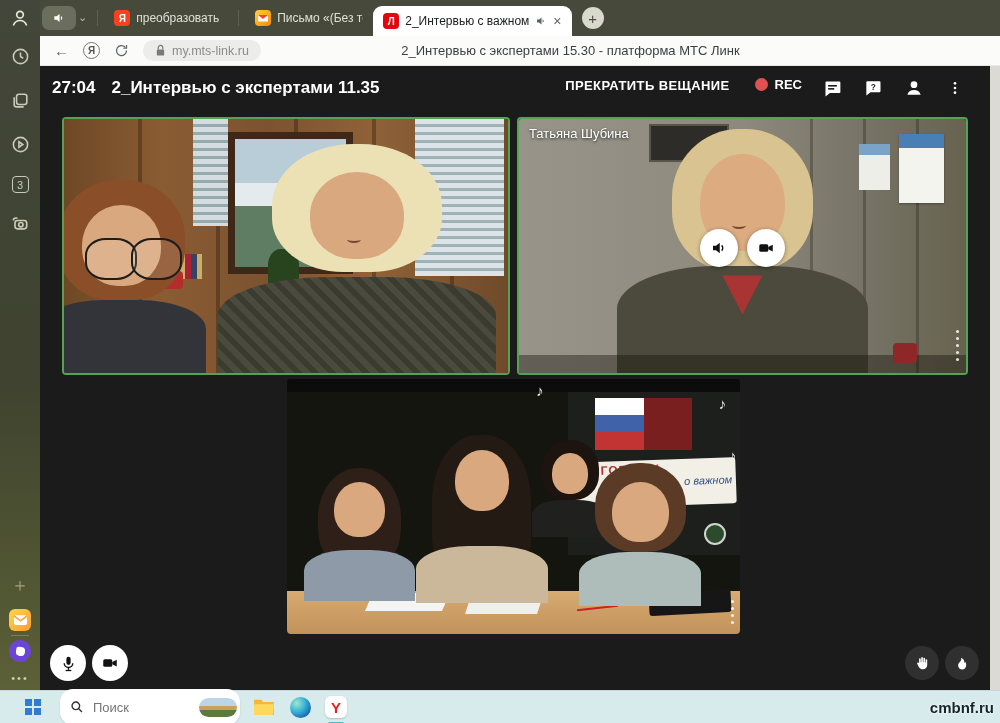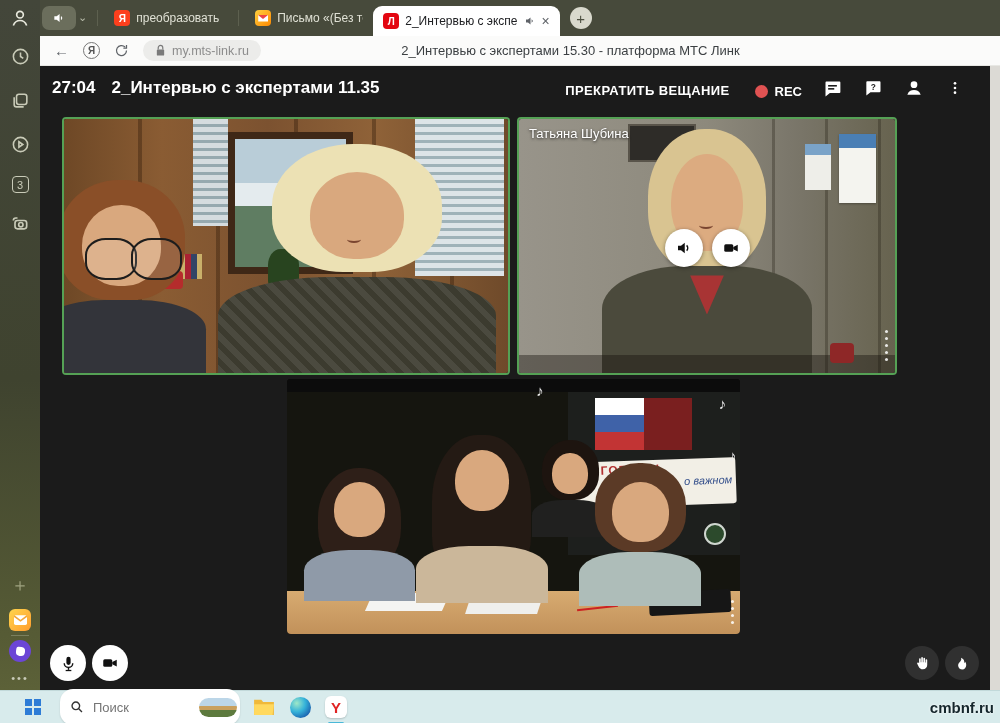--- a/index.html
+++ b/index.html
@@ -58,32 +58,32 @@
            gap:6px;padding:0 12px;color:#8c8c8c;font-size:12.5px;}
   .pagetitle{flex:1;text-align:center;color:#3c4043;font-size:13px;padding-right:120px;white-space:nowrap;
              overflow:hidden;}
 
   
   .meeting{position:absolute;left:40px;top:66px;width:960px;height:624px;background:#1b1b1b;z-index:3;}
   .mhead{position:absolute;left:0;top:0;width:100%;height:44px;display:flex;align-items:center;
          padding:0 34px 0 12px;color:#fff;}
   .mtimer{font-size:17px;font-weight:bold;}
   .mtitle{font-size:17px;font-weight:bold;margin-left:16px;flex:0 0 auto;}
-  .mh-right{margin-left:auto;display:flex;align-items:flex-end;gap:19px;}
+  .mh-right{margin-left:auto;display:flex;align-items:flex-start;gap:19px;}
   .stopb{font-size:13px;font-weight:bold;letter-spacing:.4px;color:#fff;background:none;border:none;
          font-family:inherit;cursor:pointer;}
   .recwrap{display:flex;align-items:center;gap:7px;}
   .recdot{width:13px;height:13px;border-radius:50%;background:#e05252;}
   .reclbl{font-size:13px;font-weight:bold;}
   .hic{width:22px;height:22px;display:flex;align-items:center;justify-content:center;color:#fff;}
 
   .tile{position:absolute;border-radius:4px;overflow:hidden;background:#000;}
   .tile.green{border:2px solid #55a155;}
   .t-left{left:22px;top:51px;width:448px;height:258px;}
-  .t-right{left:477px;top:51px;width:380px;height:258px;}
+  .t-right{left:477px;top:51px;width:451px;height:258px;}
   .t-bottom{left:247px;top:313px;width:453px;height:255px;}
   .scene{position:absolute;inset:0;}
   .namechip{position:absolute;left:10px;top:7px;color:#fff;font-size:13px;
             text-shadow:0 1px 3px rgba(0,0,0,.8);z-index:6;}
   .ovl-btns{position:absolute;left:0;right:0;top:110px;display:flex;justify-content:center;gap:9px;z-index:6;}
   .wcircle{width:38px;height:38px;border-radius:50%;background:#fff;display:flex;align-items:center;
            justify-content:center;color:#111;box-shadow:0 1px 4px rgba(0,0,0,.4);}
   .dotcol{position:absolute;display:flex;flex-direction:column;gap:3.5px;z-index:6;}
   .dotcol i{width:3.5px;height:3.5px;border-radius:50%;background:rgba(255,255,255,.85);display:block;}
 
@@ -212,21 +212,21 @@
     </div>
     <div class="tb-sep"></div>
     <div class="tab">
       <span class="favsq fav-mail">
           <i></i>
         </span>
       <span class="lbl">Письмо «(Без темы)» — Л</span>
     </div>
     <div class="tab active">
       <span class="favsq fav-mts">Л</span>
-      <span class="lbl">2_Интервью с экспе</span>
+      <span class="lbl">2_Интервью с важном</span>
       <svg width="12" height="12" viewBox="0 0 24 24" fill="#5f6368">
           <path d="M4 9v6h4l5 4V5L8 9z"></path>
           <path d="M15.5 9.5a3.5 3.5 0 010 5" fill="none" stroke="#5f6368" stroke-width="2"></path>
         </svg>
       <span class="tclose">×</span>
     </div>
     <div class="newtab">+</div>
   </div>
 
   <div class="toolbar">

